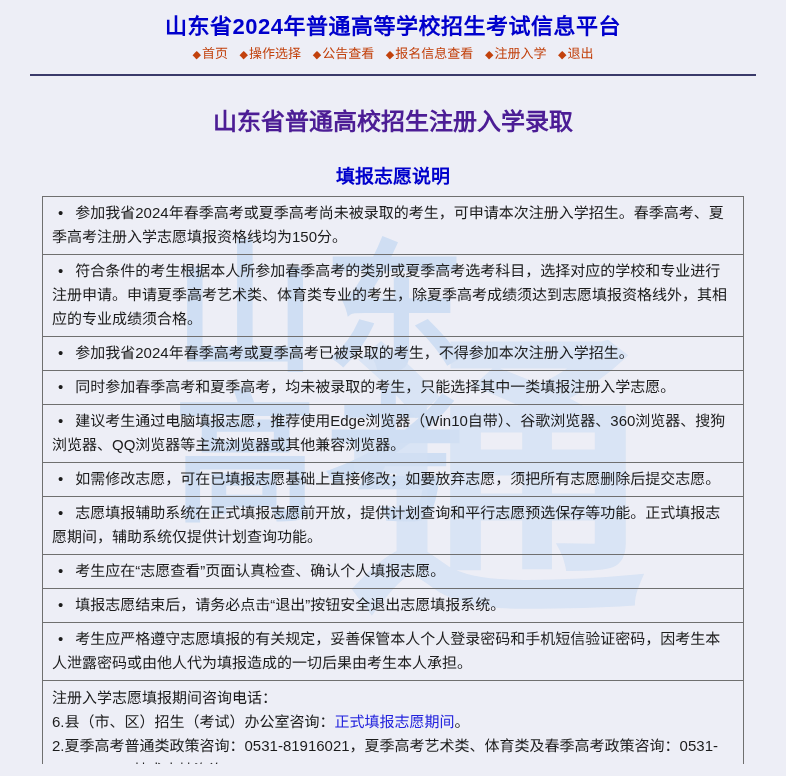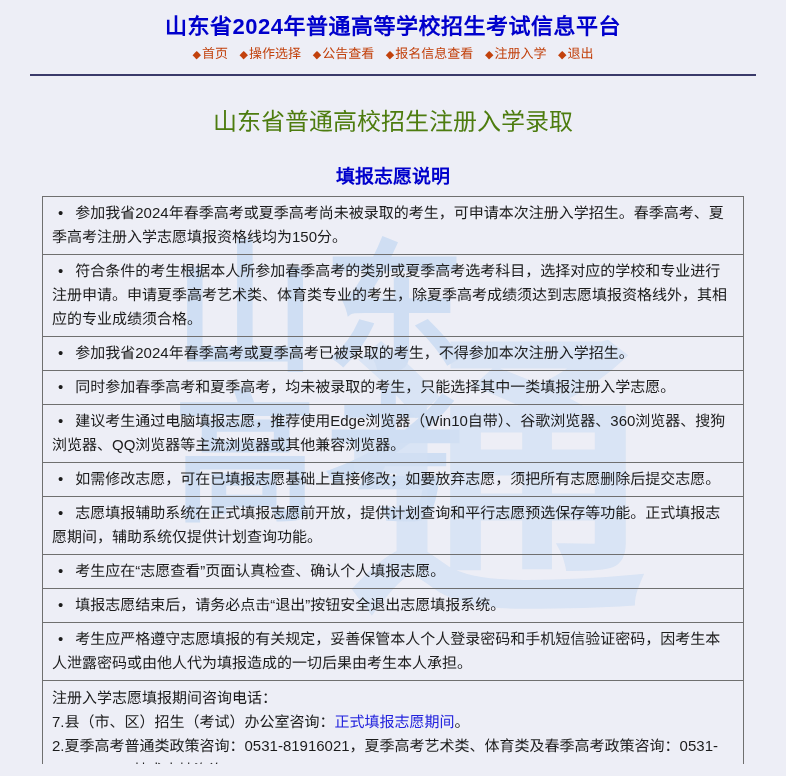--- a/index.html
+++ b/index.html
@@ -43,22 +43,22 @@
   .divider {
     border: none;
     border-top: 2px solid #3a3a6a;
     margin: 0 30px 24px 30px;
   }
   
   .main-title {
     margin: 26px 0 24px 0;
     text-align: center;
     font-size: 24px;
-    font-weight: normal;
-    color: #4d7c0f;
+    font-weight: bold;
+    color: #4c1d95;
   }
   .section-title {
     margin: 0 0 8px 0;
     text-align: center;
     font-size: 19px;
     font-weight: bold;
     color: #0000cc;
   }
   
   .watermark {
@@ -163,18 +163,18 @@
     <div class="notice-row"><span class="bullet">•</span><span>参加我省2024年春季高考或夏季高考已被录取的考生，不得参加本次注册入学招生。</span></div>
     <div class="notice-row"><span class="bullet">•</span><span>同时参加春季高考和夏季高考，均未被录取的考生，只能选择其中一类填报注册入学志愿。</span></div>
     <div class="notice-row"><span class="bullet">•</span><span>建议考生通过电脑填报志愿，推荐使用Edge浏览器（Win10自带）、谷歌浏览器、360浏览器、搜狗浏览器、QQ浏览器等主流浏览器或其他兼容浏览器。</span></div>
     <div class="notice-row"><span class="bullet">•</span><span>如需修改志愿，可在已填报志愿基础上直接修改；如要放弃志愿，须把所有志愿删除后提交志愿。</span></div>
     <div class="notice-row"><span class="bullet">•</span><span>志愿填报辅助系统在正式填报志愿前开放，提供计划查询和平行志愿预选保存等功能。正式填报志愿期间，辅助系统仅提供计划查询功能。</span></div>
     <div class="notice-row"><span class="bullet">•</span><span>考生应在“志愿查看”页面认真检查、确认个人填报志愿。</span></div>
     <div class="notice-row"><span class="bullet">•</span><span>填报志愿结束后，请务必点击“退出”按钮安全退出志愿填报系统。</span></div>
     <div class="notice-row"><span class="bullet">•</span><span>考生应严格遵守志愿填报的有关规定，妥善保管本人个人登录密码和手机短信验证密码，因考生本人泄露密码或由他人代为填报造成的一切后果由考生本人承担。</span></div>
     <div class="contact-row">
       <span class="contact-line">注册入学志愿填报期间咨询电话：</span>
-      <span class="contact-line"><span>7.县（市、区）招生（考试）办公室咨询：</span><a class="contact-link">正式填报志愿期间</a><span>。</span></span>
+      <span class="contact-line"><span>6.县（市、区）招生（考试）办公室咨询：</span><a class="contact-link">正式填报志愿期间</a><span>。</span></span>
       <span class="contact-line">2.夏季高考普通类政策咨询：0531-81916021，夏季高考艺术类、体育类及春季高考政策咨询：0531-81916023。技术支持咨询：0531-82598770、82598790。</span>
     </div>
   </div>
 
 </div>
 
 </body></html>

